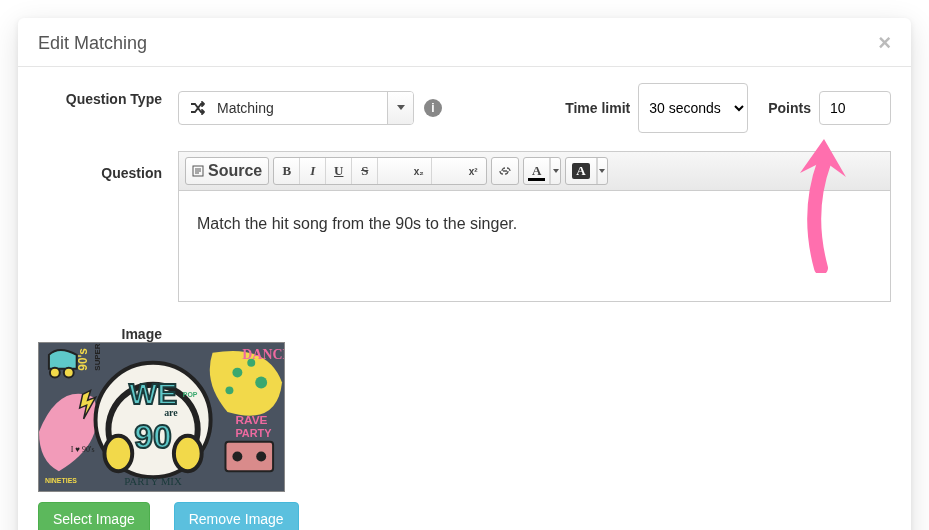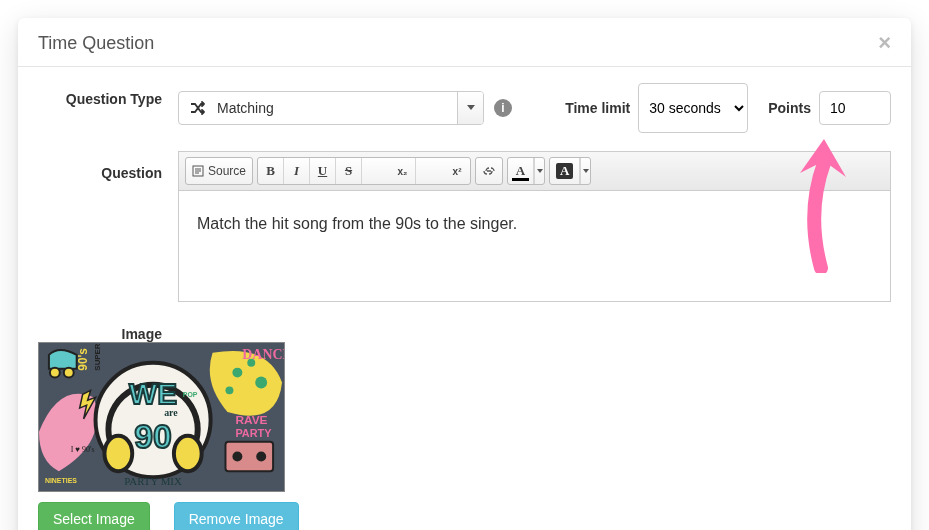--- a/index.html
+++ b/index.html
@@ -64,21 +64,21 @@
     flex-wrap: wrap;
   }
   
   .qtype-group {
     display: inline-flex;
     border: 1px solid #ccc;
     border-radius: 4px;
     overflow: hidden;
     background: #fff;
     height: 34px;
-    width: 306px;
+    width: 236px;
   }
   .qtype-main {
     flex: 1;
     display: flex;
     align-items: center;
     padding: 0 12px;
     gap: 10px;
     cursor: pointer;
   }
   .qtype-caret {
@@ -213,21 +213,21 @@
     top:115px;
     left:768px;
     pointer-events:none;
   }
 </style>
 </head>
 <body>
 
 <div class="modal">
   <div class="modal-header">
-    <h3 class="modal-title">Time Question</h3>
+    <h3 class="modal-title">Edit Matching</h3>
     <span class="close-x">×</span>
   </div>
 
   <div class="modal-body">
 
     <div class="form-row">
       <div class="form-label">Question Type</div>
       <div class="form-content">
         <div class="qtype-group">
           <div class="qtype-main">
@@ -262,21 +262,21 @@
       <div class="form-label" style="padding-top:14px;">Question</div>
       <div class="form-content">
         <div class="editor-wrap">
           <div class="editor-toolbar">
             <div class="tb-group">
               <div class="tb-btn" style="gap:4px;">
                 <svg width="12" height="12" viewBox="0 0 12 12">
                     <rect x="1" y="1" width="10" height="10" fill="none" stroke="#555"></rect>
                     <path d="M3 4h6M3 6h6M3 8h4" stroke="#555"></path>
                   </svg>
-                <span style="font-size:12px;">Source</span>
+                <span style="font-size:16px;font-weight:bold;">Source</span>
               </div>
             </div>
             <div class="tb-group">
               <div class="tb-btn bold">B</div>
               <div class="tb-btn italic">I</div>
               <div class="tb-btn under">U</div>
               <div class="tb-btn strike">S</div>
               <div class="tb-btn sub">x₂</div>
               <div class="tb-btn sup">x²</div>
             </div>

